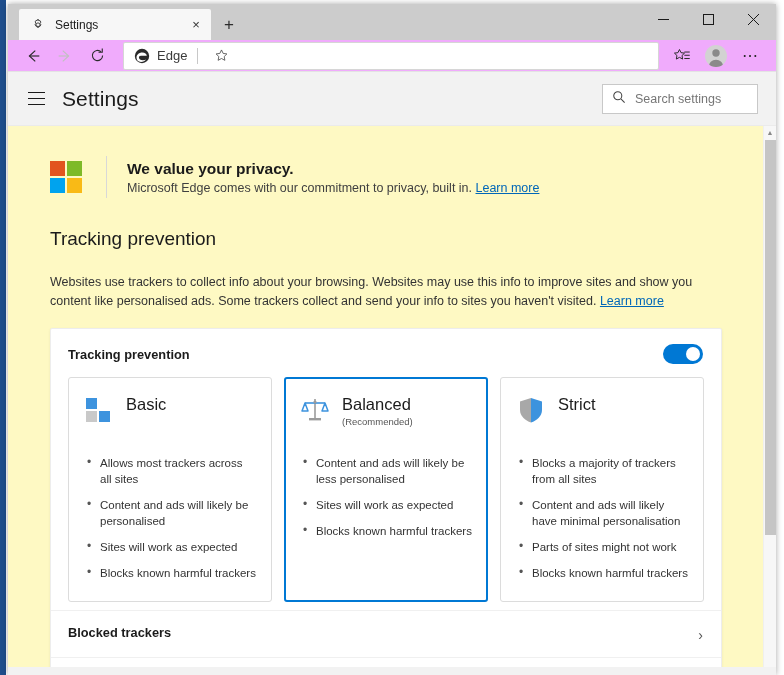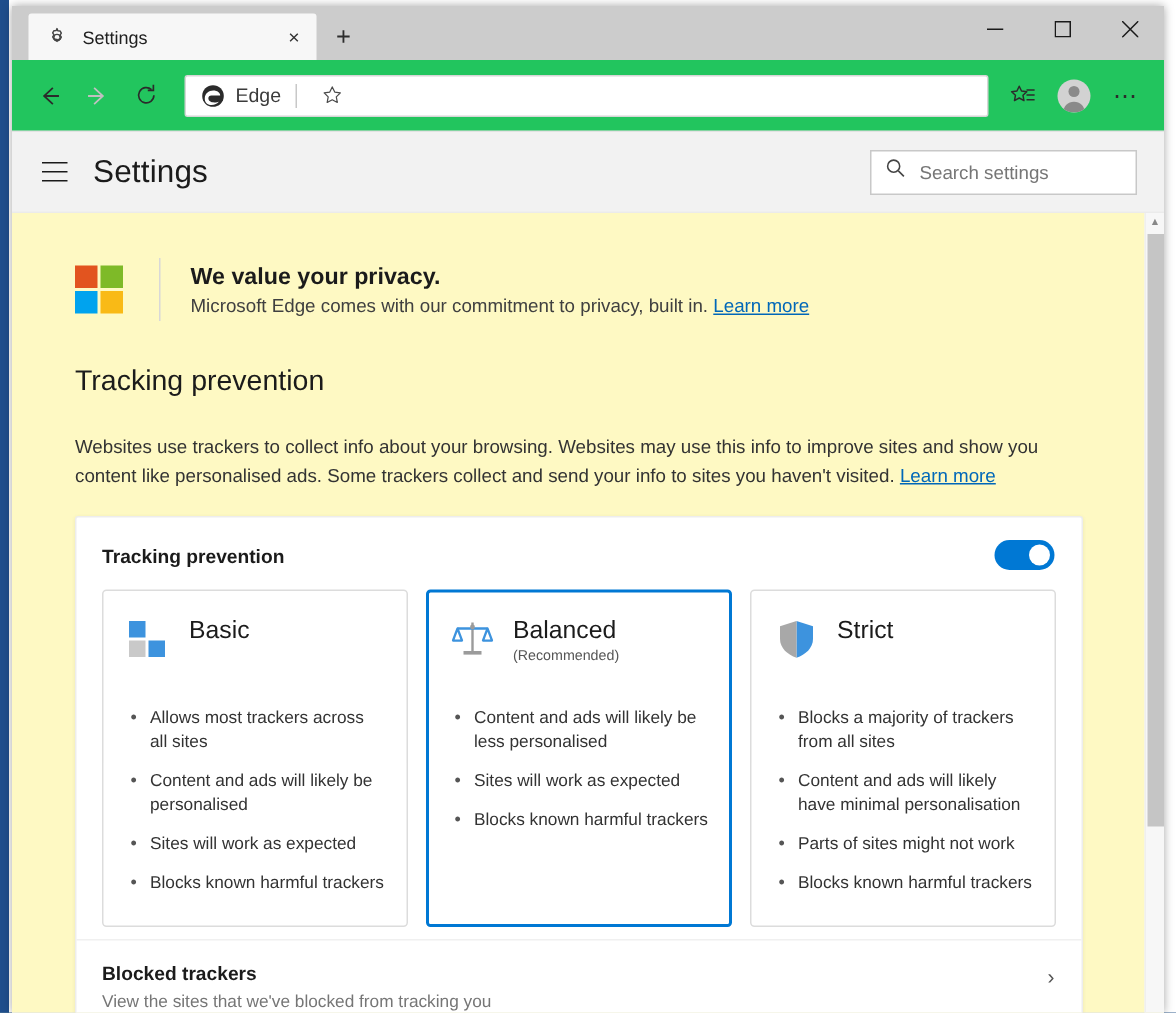--- a/index.html
+++ b/index.html
@@ -104,22 +104,22 @@
   .cap-btn {
     width: 45px; height: 31px;
     display: flex; align-items: center; justify-content: center;
     color: #1a1a1a;
     font-size: 12px;
     cursor: pointer;
   }
 
   
   .navbar {
-    height: 48px;
-    background: #22c55e;
+    height: 32px;
+    background: #f0abfc;
     display: flex;
     align-items: center;
     padding: 0 9px;
     border-bottom: 1px solid #e3e3e3;
   }
   .nav-btn {
     width: 32px; height: 32px;
     display: flex; align-items: center; justify-content: center;
     color: #2b2b2b;
     cursor: pointer;
@@ -205,21 +205,21 @@
     display: block; height: 1px; width: 17px; background: #1b1b1b;
   }
   .settings-title {
     font-size: 21px;
     color: #1b1b1b;
     font-weight: 400;
     letter-spacing: .1px;
   }
   .search-box {
     margin-left: auto;
-    width: 178px; height: 30px;
+    width: 156px; height: 30px;
     background: #ffffff;
     border: 1px solid #c8c8c8;
     display: flex;
     align-items: center;
     padding: 0 9px;
   }
   .search-box input {
     border: none; outline: none;
     flex: 1;
     font-size: 12.5px;
@@ -661,21 +661,20 @@
                     <li>Parts of sites might not work</li>
                     <li>Blocks known harmful trackers</li>
                   </ul>
                 </div>
               </div>
 
             <div id="rows-host">
                 <div class="card-row">
                   <div class="card-row-texts">
                     <div class="card-row-title">Blocked trackers</div>
-                    <div class="card-row-sub">View the sites that we've blocked from tracking you</div>
                   </div>
                   <div class="chevron">›</div>
                 </div>
                 <div class="card-row"></div>
               </div>
           </div>
 
         </div>
 
         <div class="scrollbar">

